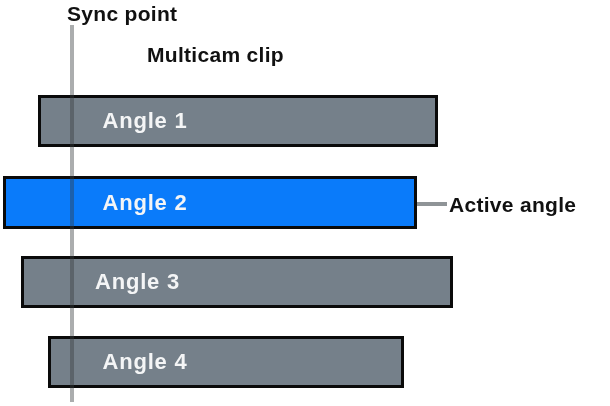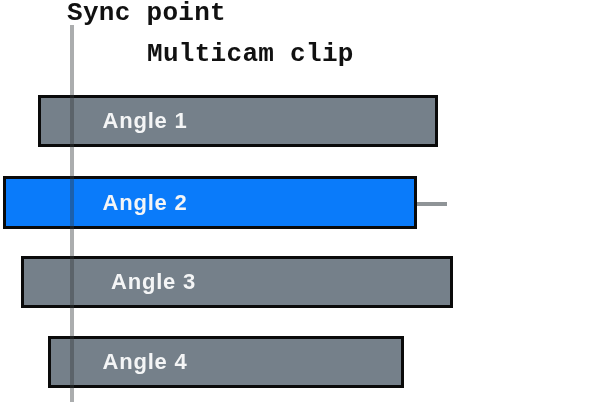--- a/index.html
+++ b/index.html
@@ -11,27 +11,26 @@
     width: 610px;
     height: 406px;
     background: #ffffff;
     overflow: hidden;
   }
 
   
   .annotation {
     position: absolute;
     font-weight: bold;
-    font-size: 26px;
+    font-size: 21px;
     line-height: 25px;
     letter-spacing: 0.3px;
     color: #111111;
     white-space: nowrap;
     z-index: 6;
-    font-family: Liberation Mono, monospace;
   }
   .sync-label     { left: 67px;  top: 1px;  }
   .multicam-label { left: 147px; top: 42px; }
   .active-label   { left: 449px; top: 204px; transform: translateY(-50%); }
 
   
   .sync-line {
     position: absolute;
     left: 70px;
     top: 25px;
@@ -72,21 +71,21 @@
     transform: translateY(-50%);
     font-weight: bold;
     font-size: 22px;
     letter-spacing: 0.8px;
     color: var(--label_white, #f4f5f6);
     white-space: nowrap;
   }
   
   .bar-1 .bar-label { left: 61.5px; }
   .bar-2 .bar-label { left: 96.5px; }
-  .bar-3 .bar-label { left: 87px; text-align: right; }
+  .bar-3 .bar-label { left: 71px; text-align: right; }
   .bar-4 .bar-label { left: 51.5px; }
 </style>
 </head>
 <body>
 
 <div class="figure">
 
   <div class="annotation sync-label">Sync point</div>
 
   <div class="sync-line"></div>
@@ -104,14 +103,15 @@
   <div class="bar bar-3">
     <span class="bar-label">Angle 3</span>
   </div>
 
   <div class="bar bar-4">
     <span class="bar-label">Angle 4</span>
   </div>
 
   <div class="connector"></div>
 
+  <div class="annotation active-label">Active angle</div>
 
 </div>
 
 </body></html>

